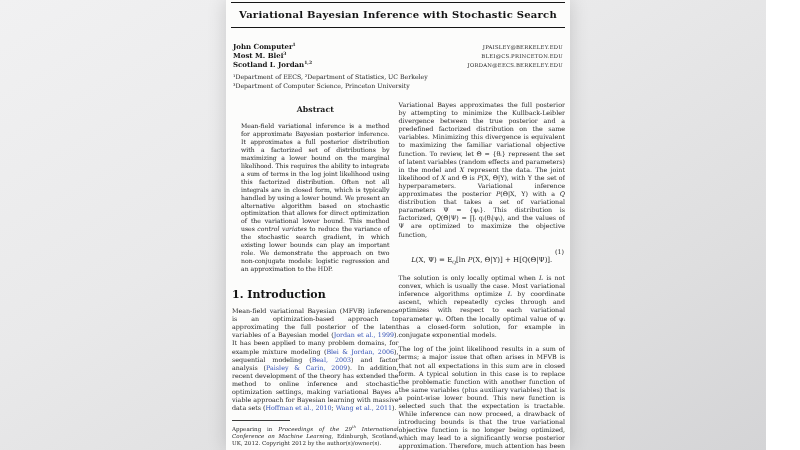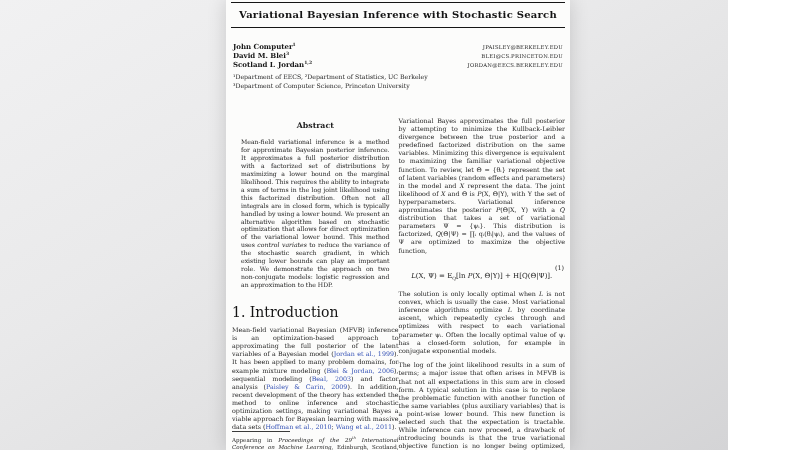--- a/index.html
+++ b/index.html
@@ -1,20 +1,21 @@
 <!DOCTYPE html>
 <html><head>
 <meta charset="utf-8">
 <style>
   html,body{margin:0;padding:0;}
   .stage{
     position:relative;width:728px;height:450px;overflow:hidden;
     background:linear-gradient(150deg,#f1f1f2 0%,#e9e9ea 40%,#dededf 75%,#d4d4d6 100%);
     font-family:"DejaVu Serif","Liberation Serif",serif;
     color:#1c1c1c;
+    padding-left:38px;
   }
   .page{
     position:absolute;left:226px;top:0;width:344px;height:450px;
     background:#fcfcfb;
     box-shadow:0 0 18px rgba(0,0,0,0.16);
   }
   
   .titlebox{position:absolute;top:2px;left:5px;right:5px;}
   .title-rule{border:none;border-top:1.4px solid #161616;margin:0;}
   h1.paper-title{
@@ -25,31 +26,31 @@
   .authors{position:absolute;top:42px;left:7px;right:7px;}
   .author-row{display:flex;justify-content:space-between;align-items:baseline;height:9px;}
   .author-name{font-weight:bold;font-size:7px;color:#161616;}
   .author-name sup{font-size:4.5px;font-weight:bold;}
   .author-email{font-size:5.3px;letter-spacing:.25px;color:#222;}
   .affils{position:absolute;top:73px;left:7px;right:7px;}
   .affil-line{font-size:6.2px;line-height:8.6px;color:#1e1e1e;}
   
   .cols{
     position:absolute;top:101px;left:6px;right:5px;bottom:0;
-    display:flex;overflow:hidden;margin-top:16px;
+    display:flex;overflow:hidden;
   }
   .col{flex:1;display:flex;flex-direction:column;}
   .col p{margin:0;text-align:justify;font-size:6.35px;line-height:8.1px;color:#1d1d1d;
          text-justify:inter-word;hyphens:auto;}
   
   h2.abstract-heading{margin:4px 0 8px 0;text-align:center;font-size:7.8px;font-weight:bold;}
   .abstract-body{padding:0 9px;}
   .abstract-body p{font-size:6.15px;line-height:7.95px;}
   
-  h2.section-heading{margin:15px 0 6px 0;font-size:14px;font-weight:normal;color:#141414;}
+  h2.section-heading{margin:15px 0 6px 0;font-size:11px;font-weight:bold;color:#141414;}
   
   .footnote{margin-top:auto;padding-bottom:3px;}
   .fn-rule{width:58px;border:none;border-top:.9px solid #3a3a3a;margin:0 0 2.5px 0;}
   .footnote p{font-size:5.55px;line-height:7.1px;text-align:justify;color:#242424;}
   
   .col.right p{margin-bottom:6.5px;}
   
   .equation{position:relative;margin:2px 0 8px 0;text-align:center;}
   .eq{font-size:7px;color:#191919;}
   .eqnum{position:absolute;right:1px;top:1px;font-size:6.4px;color:#1d1d1d;}
@@ -70,21 +71,21 @@
       <h1 class="paper-title">Variational Bayesian Inference with Stochastic Search</h1>
       <hr class="title-rule">
     </div>
 
     <div class="authors">
       <div class="author-row">
         <span class="author-name"><span>John Computer</span><sup>1</sup></span>
         <span class="author-email">JPAISLEY@BERKELEY.EDU</span>
       </div>
       <div class="author-row">
-        <span class="author-name"><span>David M. Blei</span><sup>3</sup></span>
+        <span class="author-name"><span>Most M. Blei</span><sup>3</sup></span>
         <span class="author-email">BLEI@CS.PRINCETON.EDU</span>
       </div>
       <div class="author-row">
         <span class="author-name"><span>Scotland I. Jordan</span><sup>1,2</sup></span>
         <span class="author-email">JORDAN@EECS.BERKELEY.EDU</span>
       </div>
     </div>
 
     <div class="affils">
       <div class="affil-line">¹Department of EECS, ²Department of Statistics, UC Berkeley</div>

